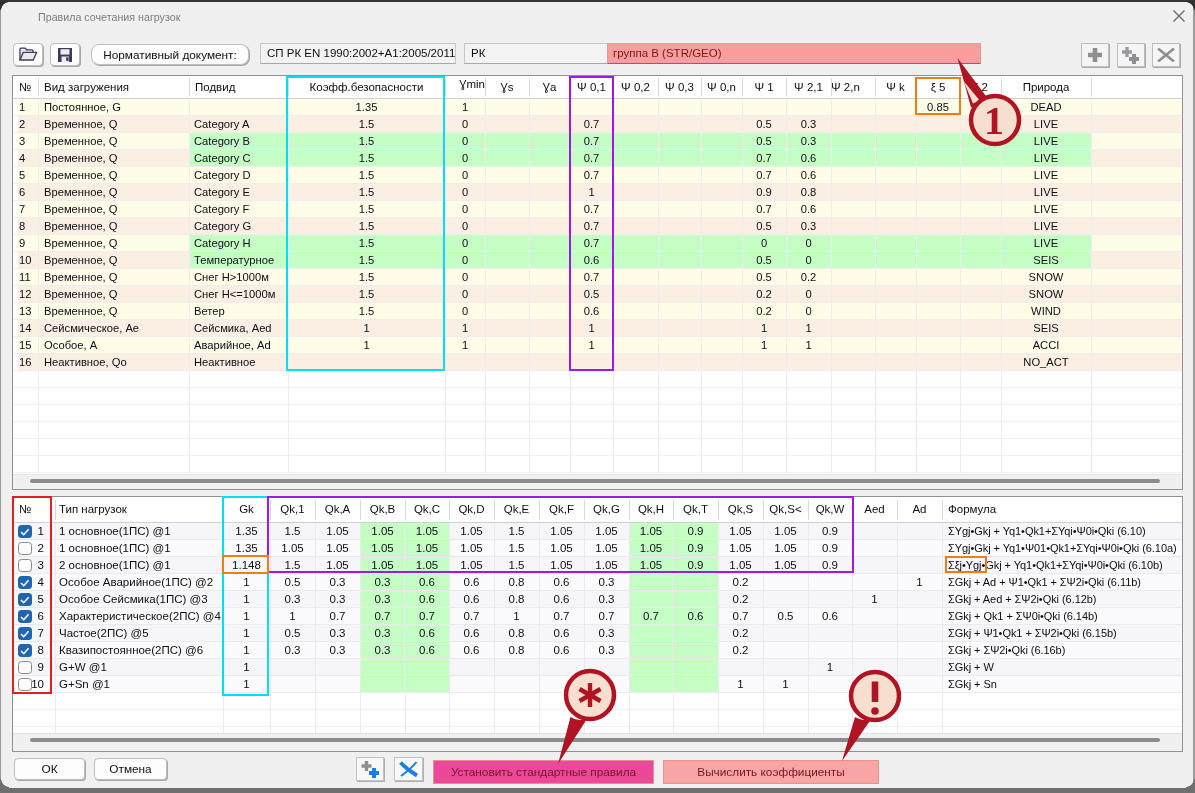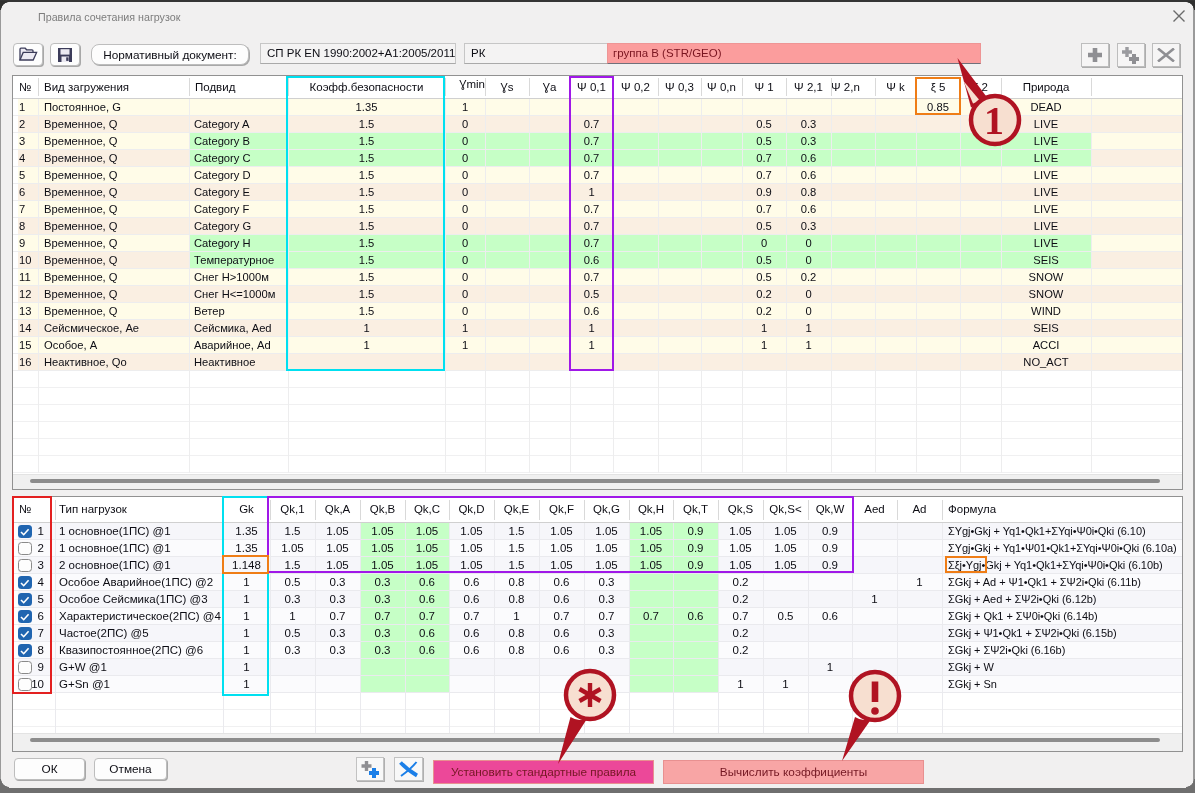--- a/index.html
+++ b/index.html
@@ -564,21 +564,21 @@
 <svg class="a" style="left:361px;top:760px" width="19" height="18">
     <path d="M5.5 1 V11 M0.5 6 H10.5" stroke="#8f8f93" stroke-width="3.4"></path>
     <path d="M13 8 V18 M8 13 H18" stroke="#1b7fe8" stroke-width="4"></path>
   </svg>
 <div class="a" style="left:394px;top:757px;width:29px;height:24px;background:#f8f8f8;border:1px solid #c2c2c2;box-shadow:1px 1px 0 #b0b0b0"></div>
 <svg class="a" style="left:398px;top:760px" width="21" height="18">
     <path d="M2.5 2.5 C8 8.5 13 12 19 15.5" stroke="#1b7fe8" stroke-width="3.8" fill="none"></path>
     <path d="M18.5 2 C13 9 8 12.5 3 16" stroke="#1b7fe8" stroke-width="2" fill="none"></path>
   </svg>
 <div class="a" style="left:433px;top:760px;width:221px;height:24px;background:#ec4899;border:1px solid #e89090;font-size:11.8px;text-align:center;line-height:23px;color:#731722">Установить стандартные правила</div>
-<div class="a" style="left:663px;top:760px;width:261px;height:24px;background:#f8a5a5;border:1px solid #e89090;font-size:11.8px;text-align:center;line-height:23px;color:#731722">Вычислить коэффициенты</div>
+<div class="a" style="left:663px;top:760px;width:216px;height:24px;background:#f8a5a5;border:1px solid #e89090;font-size:11.8px;text-align:center;line-height:23px;color:#731722">Вычислить коэффициенты</div>
 <svg class="a" style="left:930px;top:50px" width="120" height="110" viewBox="0 0 120 110">
 <path d="M27.5 8 L41 57.5 L59 50 Z" fill="#b01322"></path>
 <path d="M33.5 31 L43 53.5 L50 50.7 Z" fill="#f7dfd0"></path>
 <circle cx="65" cy="70" r="24" fill="#f7dfd0" stroke="#b01322" stroke-width="4.5"></circle>
 <text x="64" y="84" font-size="40" font-weight="bold" fill="#b01322" text-anchor="middle" font-family="Liberation Serif">1</text>
 </svg>
 <svg class="a" style="left:540px;top:660px" width="110" height="120" viewBox="0 0 110 120">
 <path d="M18 104 L30.5 57 Q40 63 48.5 56.5 Z" fill="#b01322"></path>
 <circle cx="50" cy="35" r="24" fill="#f7dfd0" stroke="#b01322" stroke-width="4.5"></circle>
 <g stroke="#b01322" stroke-width="4.4">

